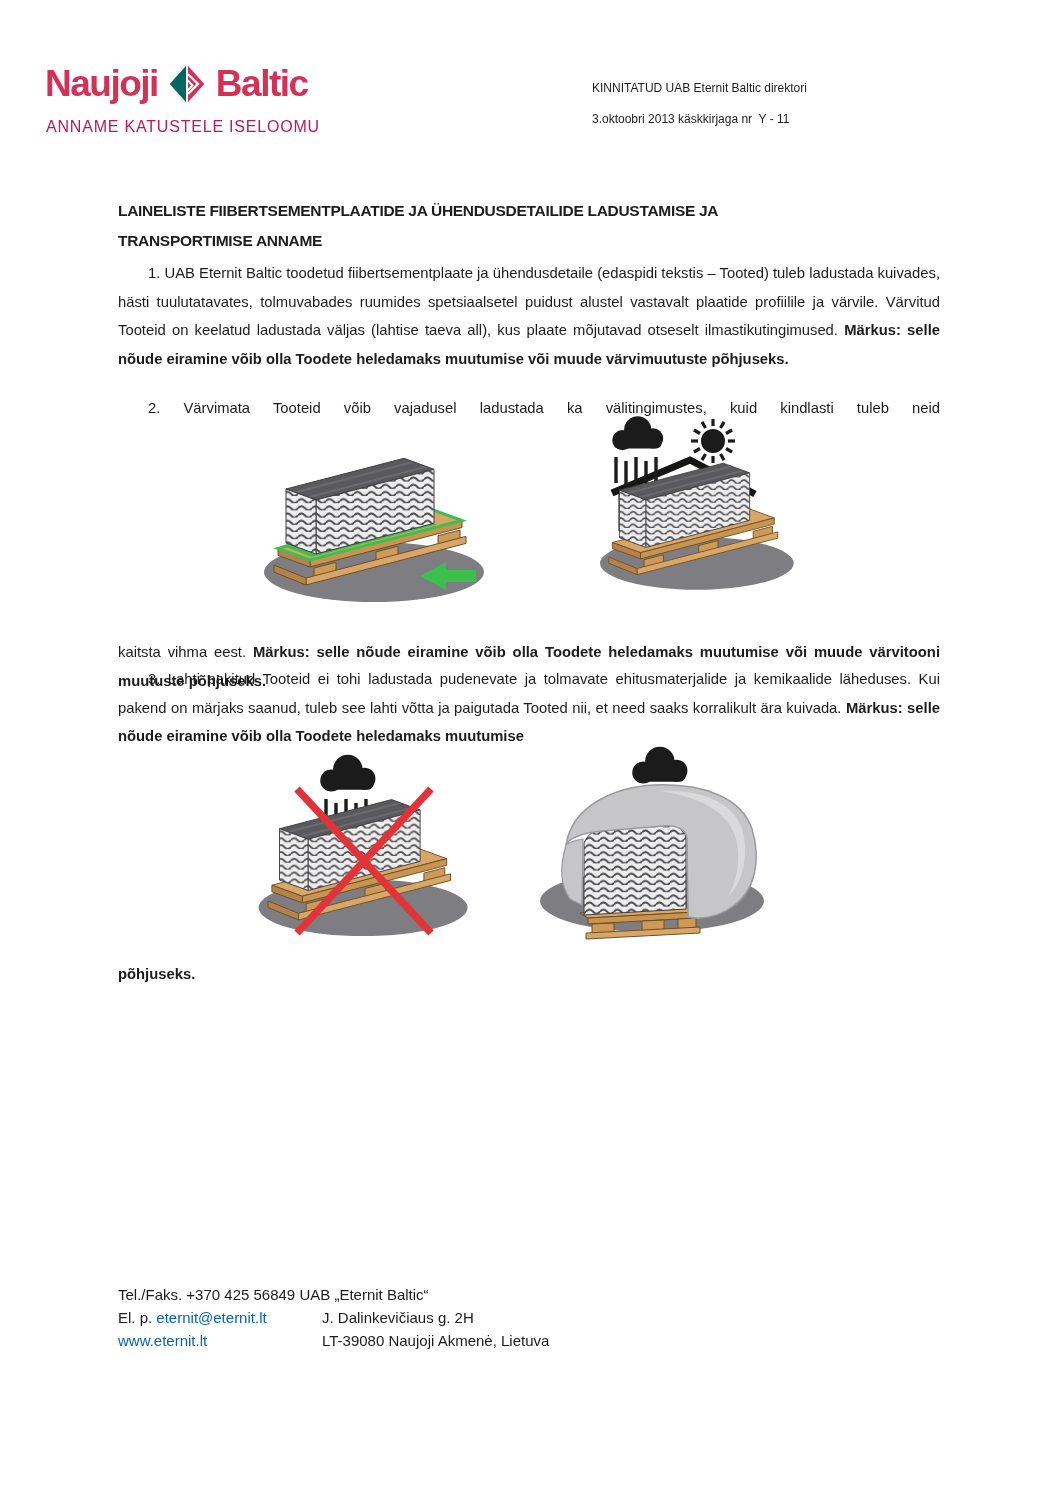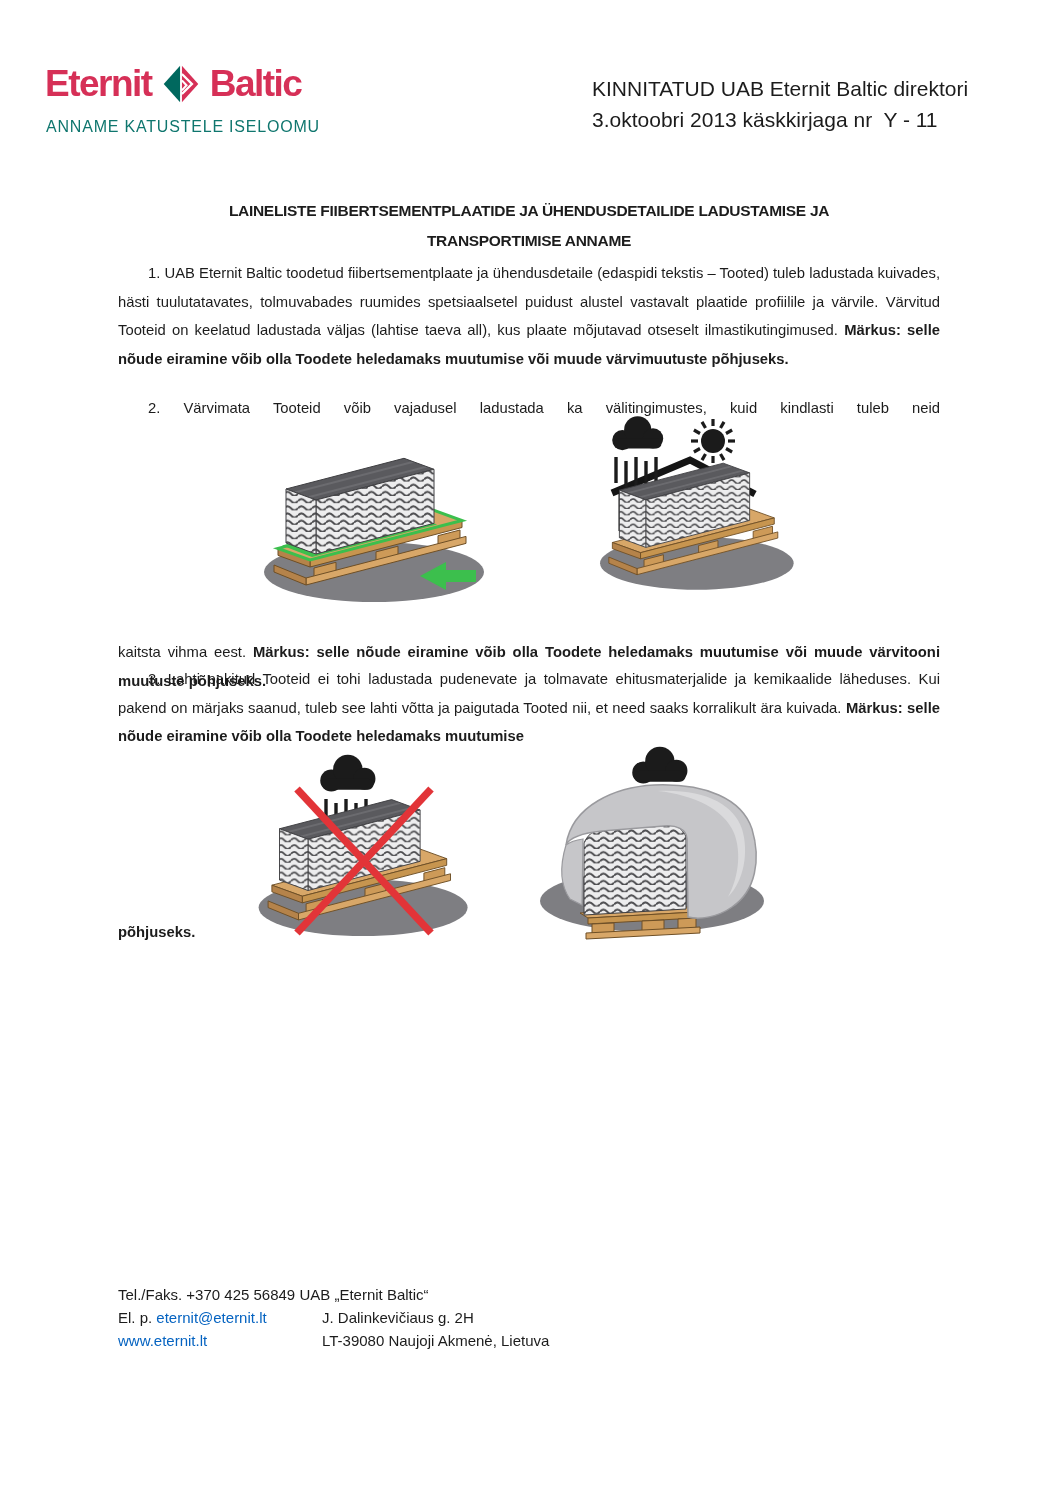--- a/index.html
+++ b/index.html
@@ -11,38 +11,38 @@
     color:#1c1c1c;
     overflow:hidden;
   }
   
   .logo{position:absolute;left:45px;top:62px;}
   .brand{display:flex;align-items:center;gap:9px;
          font-size:37px;font-weight:700;letter-spacing:-1.5px;
          color:#d63057;line-height:44px;}
   .brand .diamond{width:40px;height:44px;flex:0 0 auto;}
   .tagline{position:absolute;left:46px;top:118px;font-size:16px;
-           letter-spacing:0.8px;color:#0f766e;}
-  .approval{position:absolute;left:592px;top:73px;font-size:21px;line-height:31px;}
+           letter-spacing:0.8px;color:#be185d;}
+  .approval{position:absolute;left:592px;top:73px;font-size:12px;line-height:31px;}
   .approval div{white-space:pre-wrap;}
   
   .doc-title{position:absolute;left:118px;top:196px;width:822px;
-             text-align:center;font-weight:700;font-size:15.5px;
+             font-weight:700;font-size:15.5px;
              letter-spacing:-0.3px;line-height:30px;}
   
   .para{position:absolute;left:118px;width:822px;
         font-size:14.8px;line-height:28.5px;text-align:justify;}
   .para.indent{text-indent:30px;}
   .para.stretch{text-align-last:justify;}
   .b{font-weight:700;}
   #p1{top:259px;}
   #p2{top:394px;}
   #p2b{top:609px;margin-top:29px;}
   #p3{top:665px;}
-  #p4{top:918px;font-weight:700;}
+  #p4{top:960px;font-weight:700;}
   
   .illus-row{position:absolute;left:118px;width:822px;display:flex;
              align-items:flex-end;justify-content:flex-start;}
   #row1{top:413px;padding-left:138px;gap:77px;}
   #row2{top:741px;padding-left:133px;gap:49px;}
   
   .footer-left{position:absolute;left:118px;top:1283px;
                font-size:15px;line-height:23px;}
   .footer-left .cols{display:grid;grid-template-columns:204px auto;}
   .footer-right{position:absolute;left:607px;top:1312px;
@@ -112,21 +112,21 @@
     <g id="arrowG" fill="#3cbf4d">
       <polygon points="0,14 26,0 26,8 56,8 56,20 26,20 26,28"></polygon>
     </g>
   </defs>
 </svg>
 
 <div class="page">
 
   <div class="logo">
     <div class="brand">
-      <span>Eternit</span>
+      <span>Naujoji</span>
       <svg class="diamond" viewBox="0 0 44 44">
         <polygon points="21,2 3,22 21,42" fill="#00685e"></polygon>
         <polygon points="23,2 41,22 23,42" fill="#d63057"></polygon>
         <path d="M23,11 L34,22 L23,33" fill="none" stroke="#ffffff" stroke-width="2.6"></path>
         <path d="M23,18 L28,23.5 L23,29" fill="none" stroke="#ffffff" stroke-width="2.4"></path>
       </svg>
       <span>Baltic</span>
     </div>
   </div>
   <div class="tagline">ANNAME KATUSTELE ISELOOMU</div>

